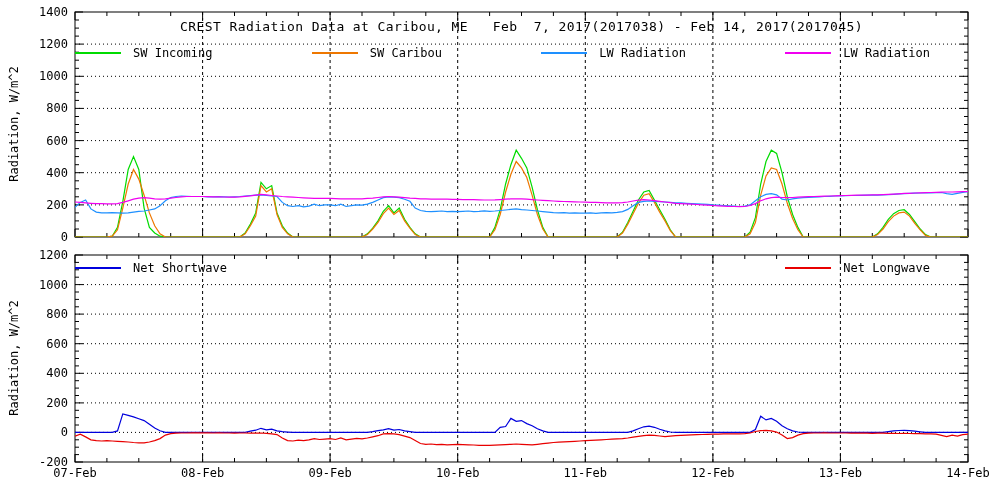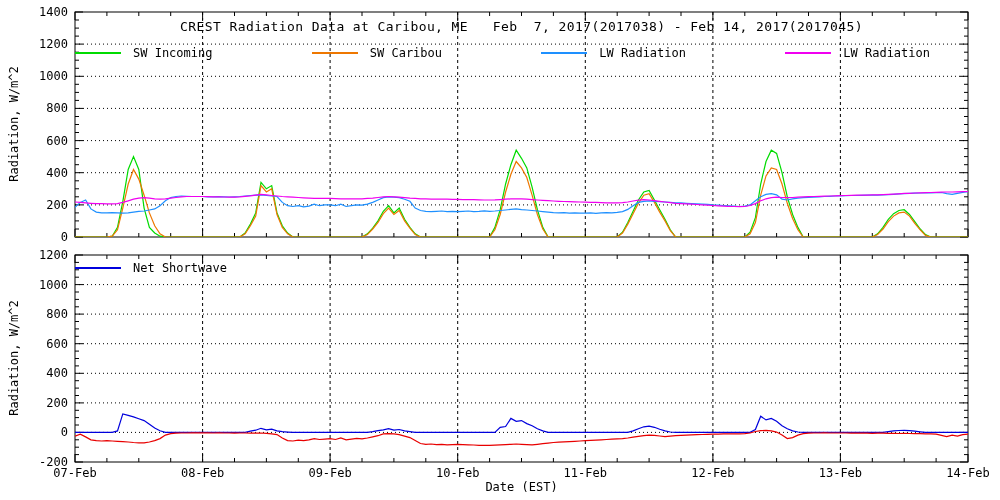--- a/index.html
+++ b/index.html
@@ -353,18 +353,18 @@
   <div class="title">CREST Radiation Data at Caribou, ME   Feb  7, 2017(2017038) - Feb 14, 2017(2017045)</div>
 
   <div class="legend legend-top" id="legend-top">
       <span class="li"><span class="sw" style="background: rgb(0, 219, 0);"></span><span>SW Incoming</span></span>
       <span class="li"><span class="sw" style="background: rgb(238, 119, 0);"></span><span>SW Caribou</span></span>
       <span class="li"><span class="sw" style="background: rgb(30, 144, 255);"></span><span>LW Radiation</span></span>
       <span class="li"><span class="sw" style="background: rgb(240, 0, 240);"></span><span>LW Radiation</span></span>
     </div>
   <div class="legend legend-bottom" id="legend-bottom">
       <span class="li"><span class="sw" style="background: rgb(0, 0, 221);"></span><span>Net Shortwave</span></span>
+      <span class="li"><span class="sw" style="background: rgb(232, 0, 0);"></span><span>Net Longwave</span></span>
     </div>
 
   <div class="ylab ylab-top">Radiation, W/m^2</div>
   <div class="ylab ylab-bottom">Radiation, W/m^2</div>
-  <div class="xlab">Date (EST)</div>
 </div>
 
 </body></html>

